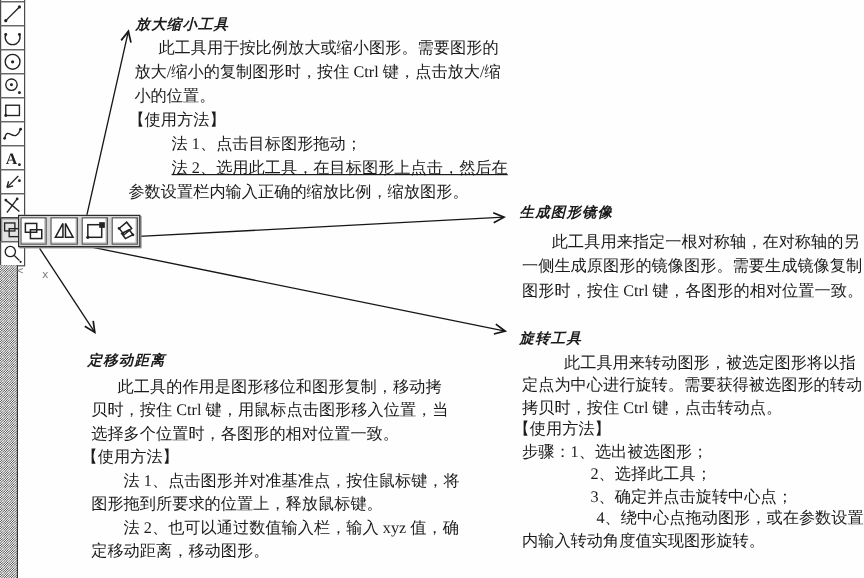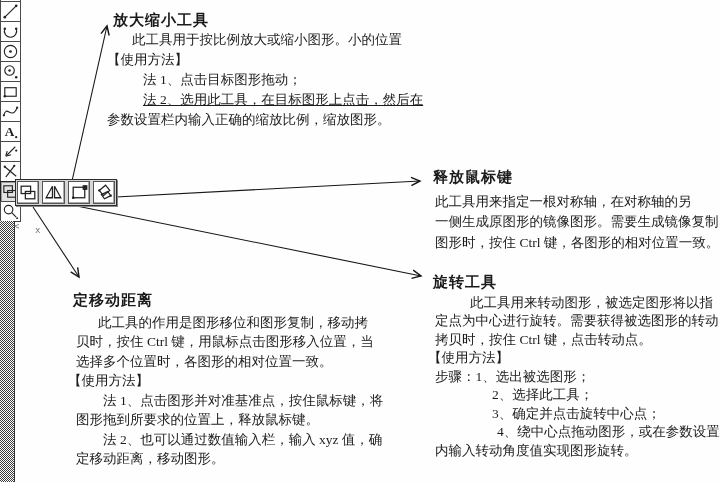--- a/index.html
+++ b/index.html
@@ -33,21 +33,21 @@
   #dither{position:absolute;left:0;top:221px;width:14px;height:261px;
           border-right:1px solid #333;background-color:#fff;
           background-image:
             linear-gradient(45deg,#3c3c3c 25%,transparent 25%,transparent 75%,#3c3c3c 75%),
             linear-gradient(45deg,#3c3c3c 25%,transparent 25%,transparent 75%,#3c3c3c 75%);
           background-size:2px 2px;background-position:0 0,1px 1px;}
 
   
   .tblock{position:absolute;white-space:nowrap;}
   .tblock .ln{font-size:13.5px;position:relative;}
-  .tblock .ttl{font-size:15px;font-weight:bold;letter-spacing:1px;}
+  .tblock .ttl{font-size:12px;font-weight:bold;letter-spacing:1px;font-style:italic;}
 
   
   #arrows{position:absolute;left:0;top:0;width:720px;height:482px;pointer-events:none;}
   #arrows line{stroke:#161616;stroke-width:1.1;}
 
   .mark{position:absolute;font-family:"DejaVu Sans Mono",monospace;font-size:9px;color:#777;}
 </style>
 </head>
 <body>
 
@@ -140,29 +140,31 @@
             <path d="M7,12 L13,9 L16,13 L10,16 Z"></path>
             <circle class="d" cx="5" cy="8" r="1.1"></circle>
             <circle class="d" cx="16" cy="13" r="1.1"></circle>
           </svg></span></div>
     </div>
 
   <div id="dither"></div>
 
   <div class="tblock" id="blk-zoom-tool-note" style="left:107px;top:10px;">
       <div class="ln ttl" style="line-height: 20px; margin-left: 6px; margin-bottom: 0px;">放大缩小工具</div>
-      <div class="ln" style="line-height: 20px; margin-left: 25px;">此工具用于按比例放大或缩小图形。小的位置</div>
+      <div class="ln" style="line-height: 20px; margin-left: 25px;">此工具用于按比例放大或缩小图形。需要图形的</div>
+      <div class="ln" style="line-height: 20px; margin-left: 5px;">放大/缩小的复制图形时，按住 Ctrl 键，点击放大/缩</div>
+      <div class="ln" style="line-height: 20px; margin-left: 5px;">小的位置。</div>
       <div class="ln" style="line-height: 20px; margin-left: 0px;">【使用方法】</div>
       <div class="ln" style="line-height: 20px; margin-left: 36px;">法 1、点击目标图形拖动；</div>
       <div class="ln" style="line-height: 20px; margin-left: 36px; text-decoration: underline;">法 2、选用此工具，在目标图形上点击，然后在</div>
       <div class="ln" style="line-height: 20px; margin-left: 0px;">参数设置栏内输入正确的缩放比例，缩放图形。</div>
     </div>
   <div class="tblock" id="blk-mirror-note" style="left:435px;top:167px;">
-      <div class="ln ttl" style="line-height: 20.5px; margin-left: -2px; margin-bottom: 4px;">释放鼠标键</div>
-      <div class="ln" style="line-height: 20.5px; ">此工具用来指定一根对称轴，在对称轴的另</div>
+      <div class="ln ttl" style="line-height: 20.5px; margin-left: -2px; margin-bottom: 4px;">生成图形镜像</div>
+      <div class="ln" style="line-height: 20.5px; margin-left: 22px; text-align: center;">此工具用来指定一根对称轴，在对称轴的另</div>
       <div class="ln" style="line-height: 20.5px; margin-left: 0px;">一侧生成原图形的镜像图形。需要生成镜像复制</div>
       <div class="ln" style="line-height: 20.5px; margin-left: 0px;">图形时，按住 Ctrl 键，各图形的相对位置一致。</div>
     </div>
   <div class="tblock" id="blk-move-note" style="left:76px;top:291px;">
       <div class="ln ttl" style="line-height: 19.5px; margin-left: -3px; margin-bottom: 2px;">定移动距离</div>
       <div class="ln" style="line-height: 19.5px; margin-left: 22px;">此工具的作用是图形移位和图形复制，移动拷</div>
       <div class="ln" style="line-height: 19.5px; margin-left: 0px;">贝时，按住 Ctrl 键，用鼠标点击图形移入位置，当</div>
       <div class="ln" style="line-height: 19.5px; margin-left: 0px;">选择多个位置时，各图形的相对位置一致。</div>
       <div class="ln" style="line-height: 19.5px; margin-left: -8px;">【使用方法】</div>
       <div class="ln" style="line-height: 19.5px; margin-left: 27px;">法 1、点击图形并对准基准点，按住鼠标键，将</div>

